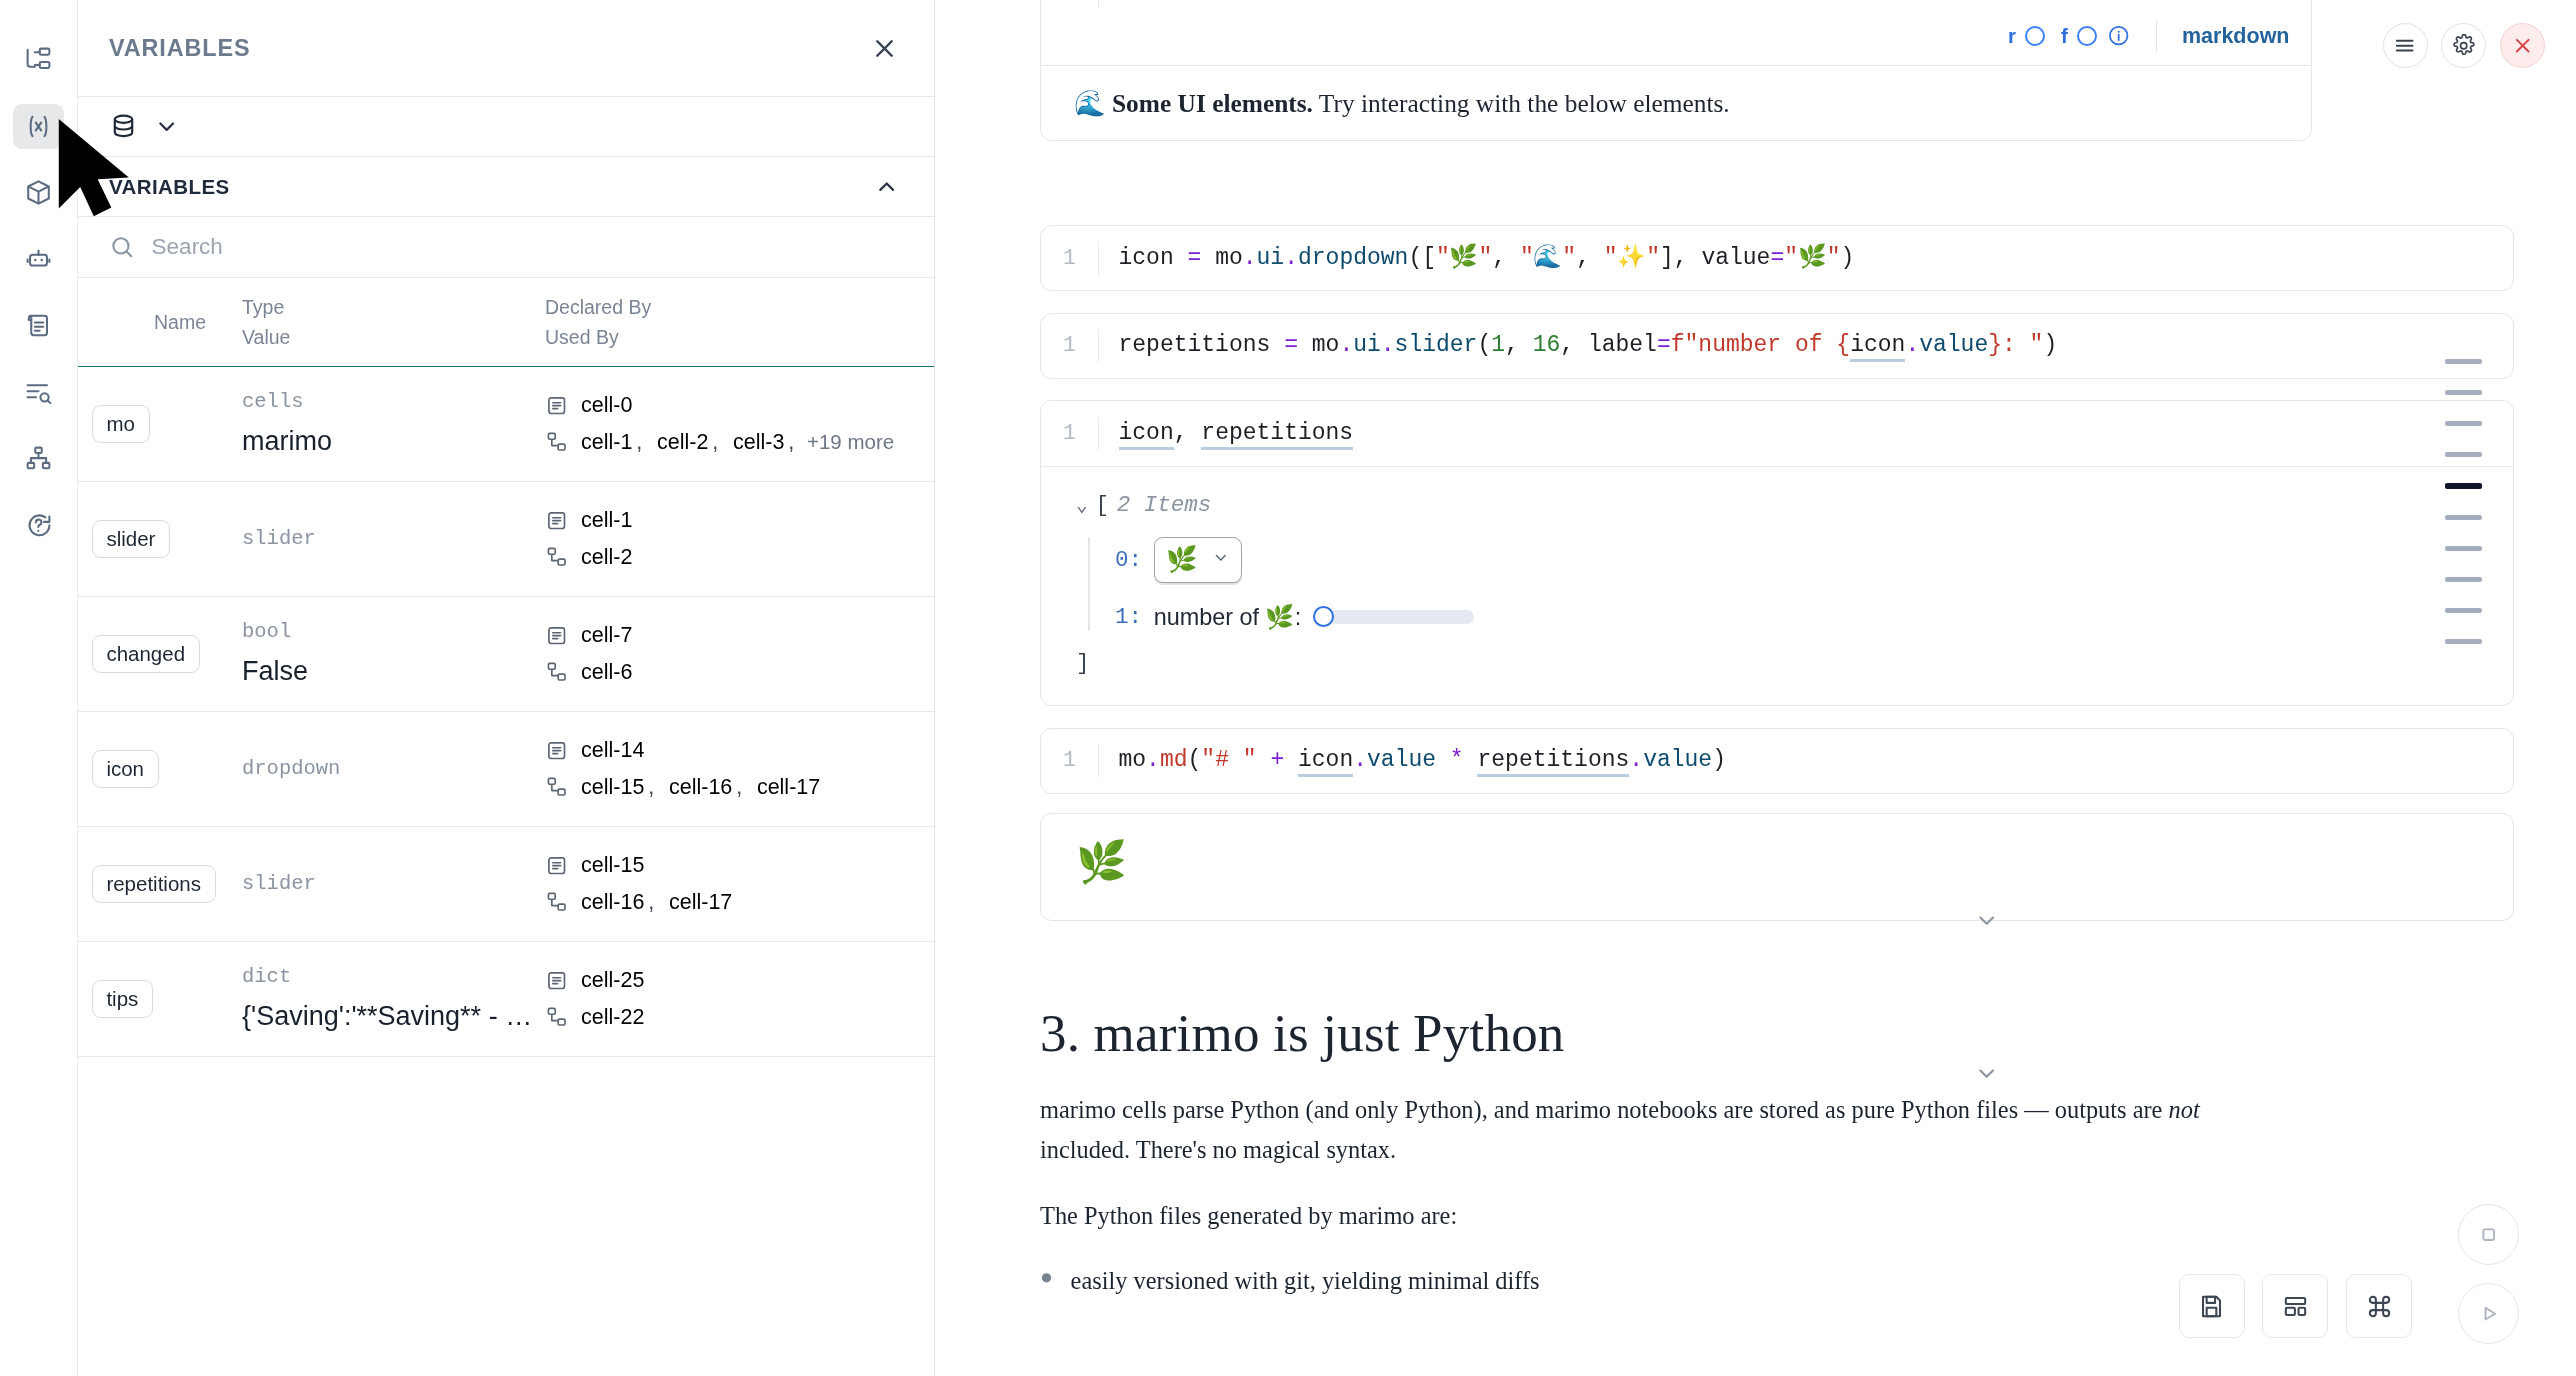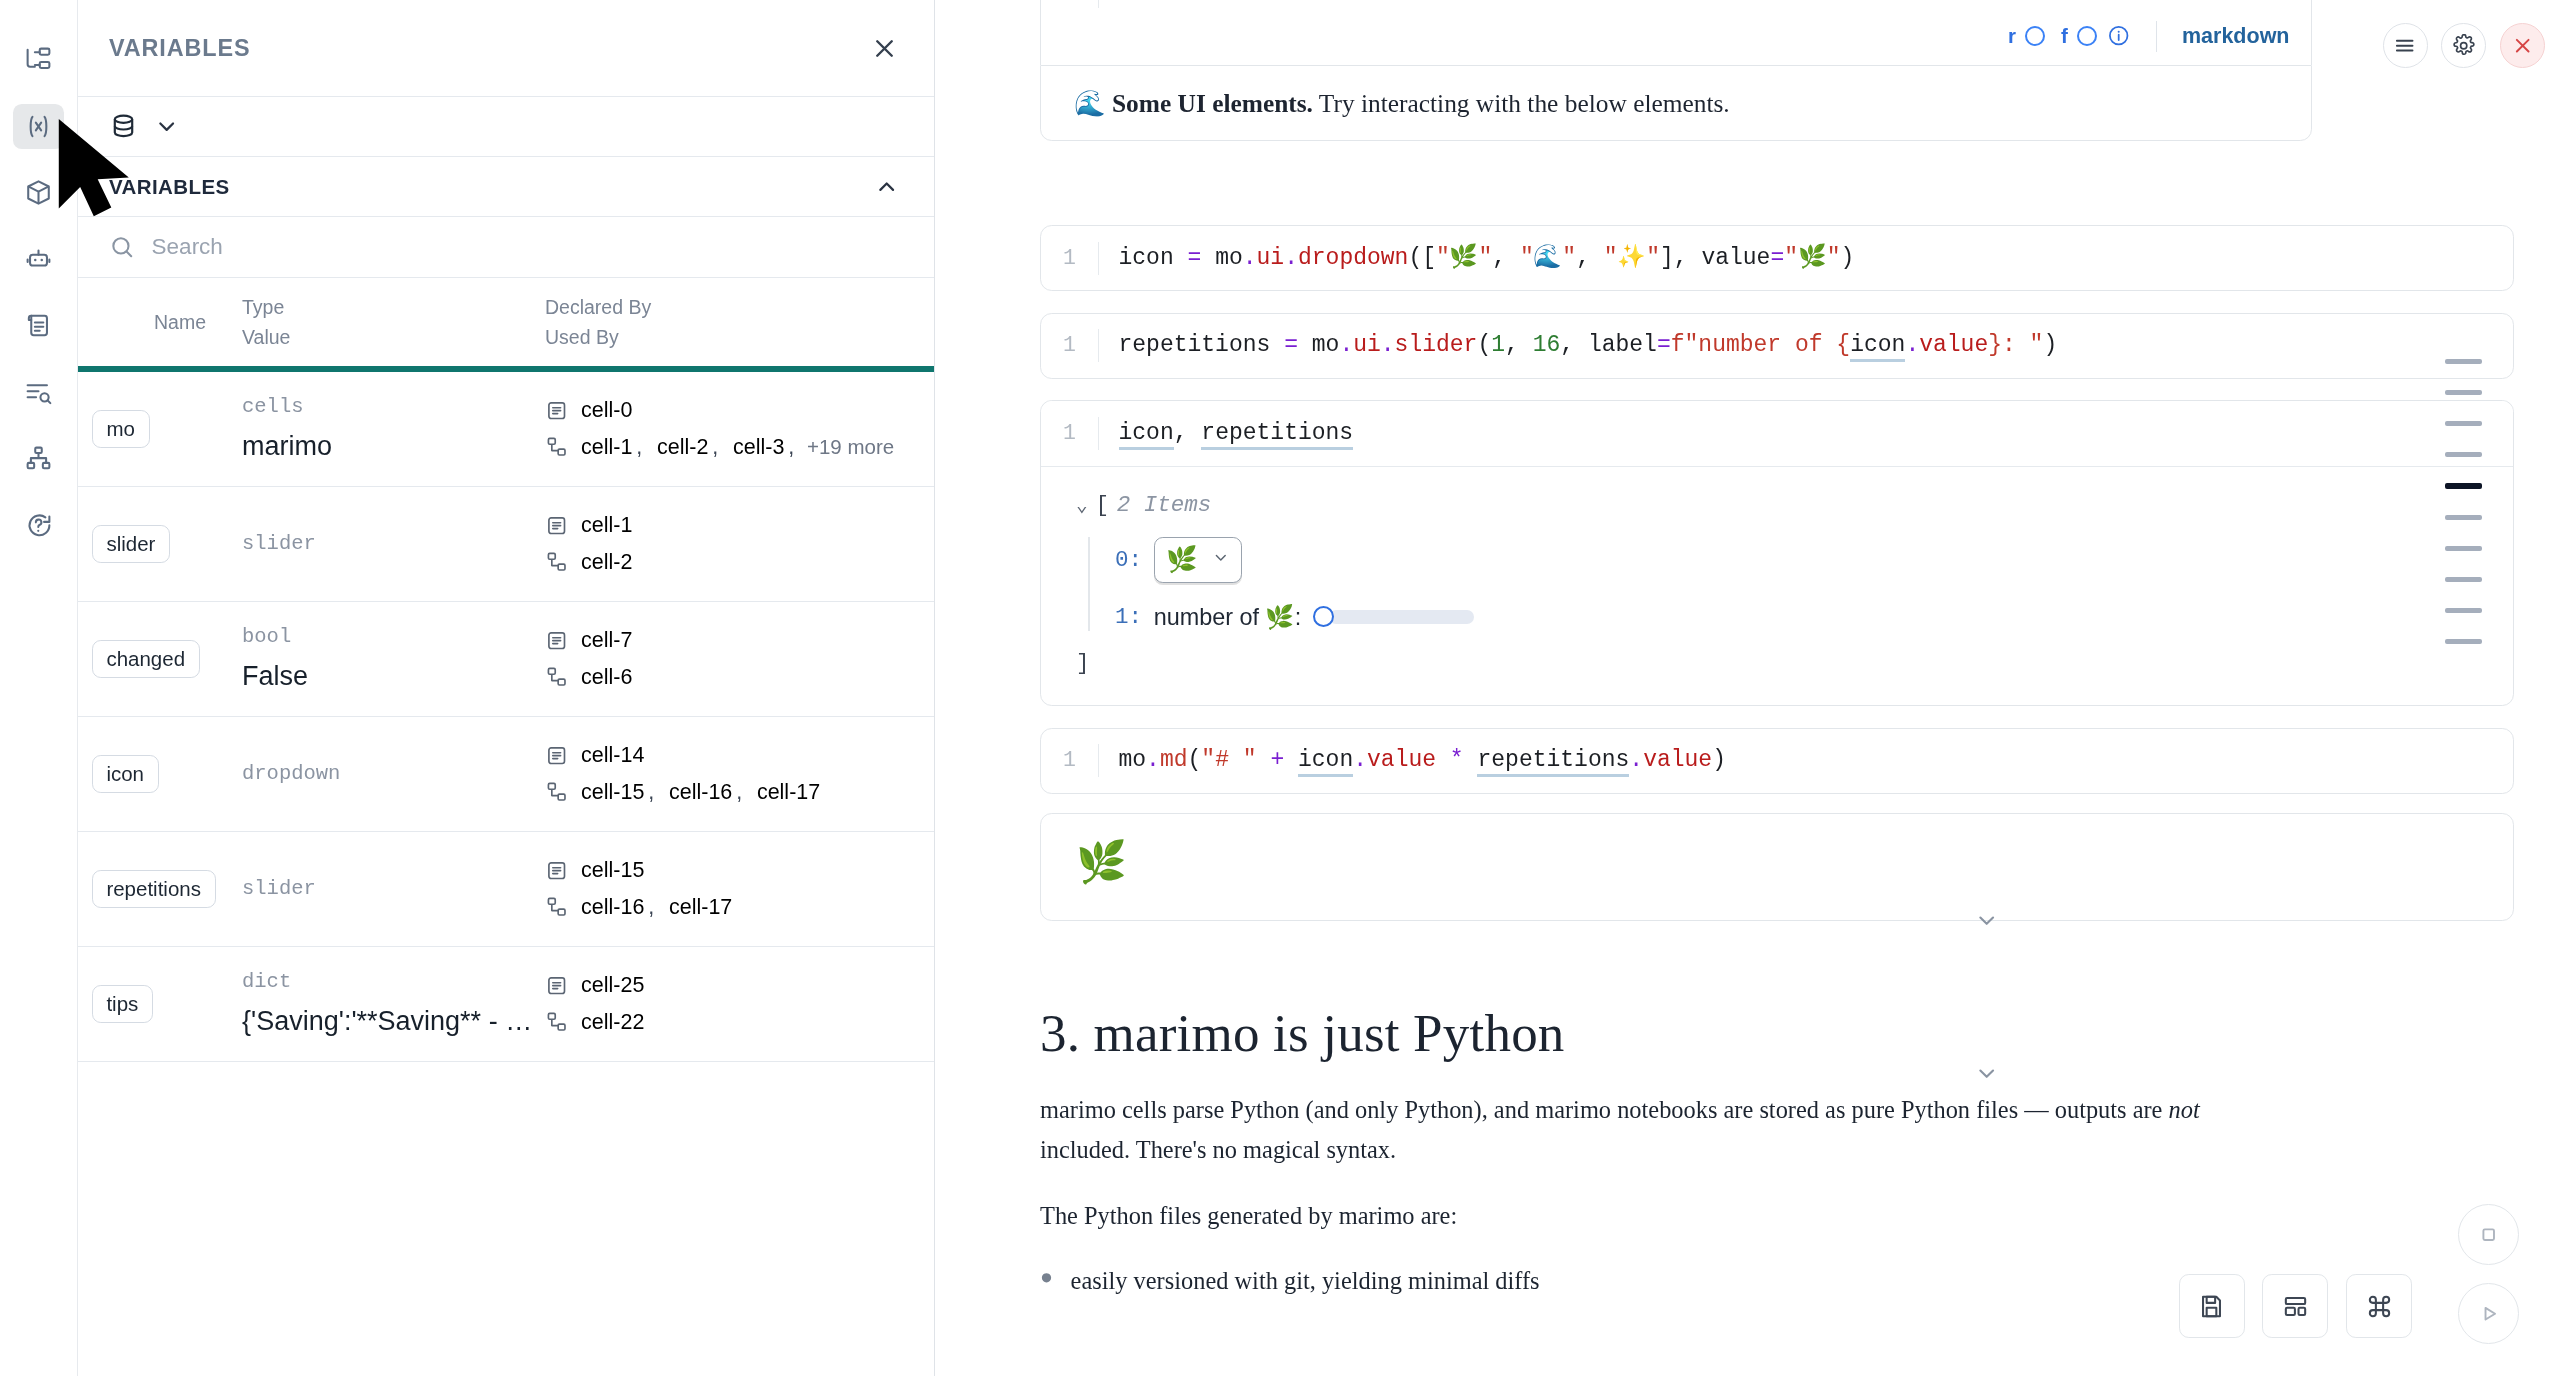--- a/index.html
+++ b/index.html
@@ -69,21 +69,21 @@
   .search-row svg { width: 26px; height: 26px; color:#8a95a3; margin-right: 16.6px; flex:0 0 26px;}
   .search-input {
     border: none; outline: none; font-size: 22.5px; color:#7d8794;
     font-family: "Liberation Sans", sans-serif; background: transparent; width: 100%;
   }
   .search-input::placeholder { color:#9aa3b0; }
 
   .tbl { width: 100%; }
   .thead {
     display: flex; padding: 13.7px 0 13.7px 0;
-    border-bottom: 6px solid #0f766e;
+    border-bottom: 1px solid #0f766e;
   }
   .th { font-size: 19.5px; color:#7b8595; font-weight: 400; line-height: 1.55; }
   .th .sub { display:block; }
   .col-name { width: 164px; padding-left: 76px; display:flex; align-items:center; }
   .col-type { width: 303px; }
   .col-decl { flex: 1; }
 
   .trow {
     display: flex; align-items: center;
     border-bottom: 1px solid #e5e9ee;
@@ -125,21 +125,21 @@
     width: 57px; flex: 0 0 57px; text-align: center;
     color:#b3bac3; font-size: 21.5px; font-family: "Liberation Mono", monospace;
     line-height: 33px;
   }
   .code {
     flex: 1; border-left: 1px solid #e6eaee; padding-left: 19.5px;
     font-family: "Liberation Mono", monospace; font-size: 23px; line-height: 33px;
     color:#1c1f24; white-space: pre; overflow: hidden;
   }
   .k-op   { color:#7a1fd1; }
-  .k-attr { color:#b91c1c; }
+  .k-attr { color:#0c4a6e; }
   .k-str  { color:#c0392b; }
   .k-num  { color:#2e7d32; }
   .u-var  { border-bottom: 3.9px solid #b9cfe0; padding-bottom: 1px; }
 
   .out-box {
     border: 1px solid #e2e6ea; border-radius: 11.7px; background:#fff;
     padding: 25.4px 33px;
   }
   .md-out { font-family: "Liberation Serif", serif; font-size: 25.4px; color:#1d2430; }
   .md-out b { font-weight: 700; }

